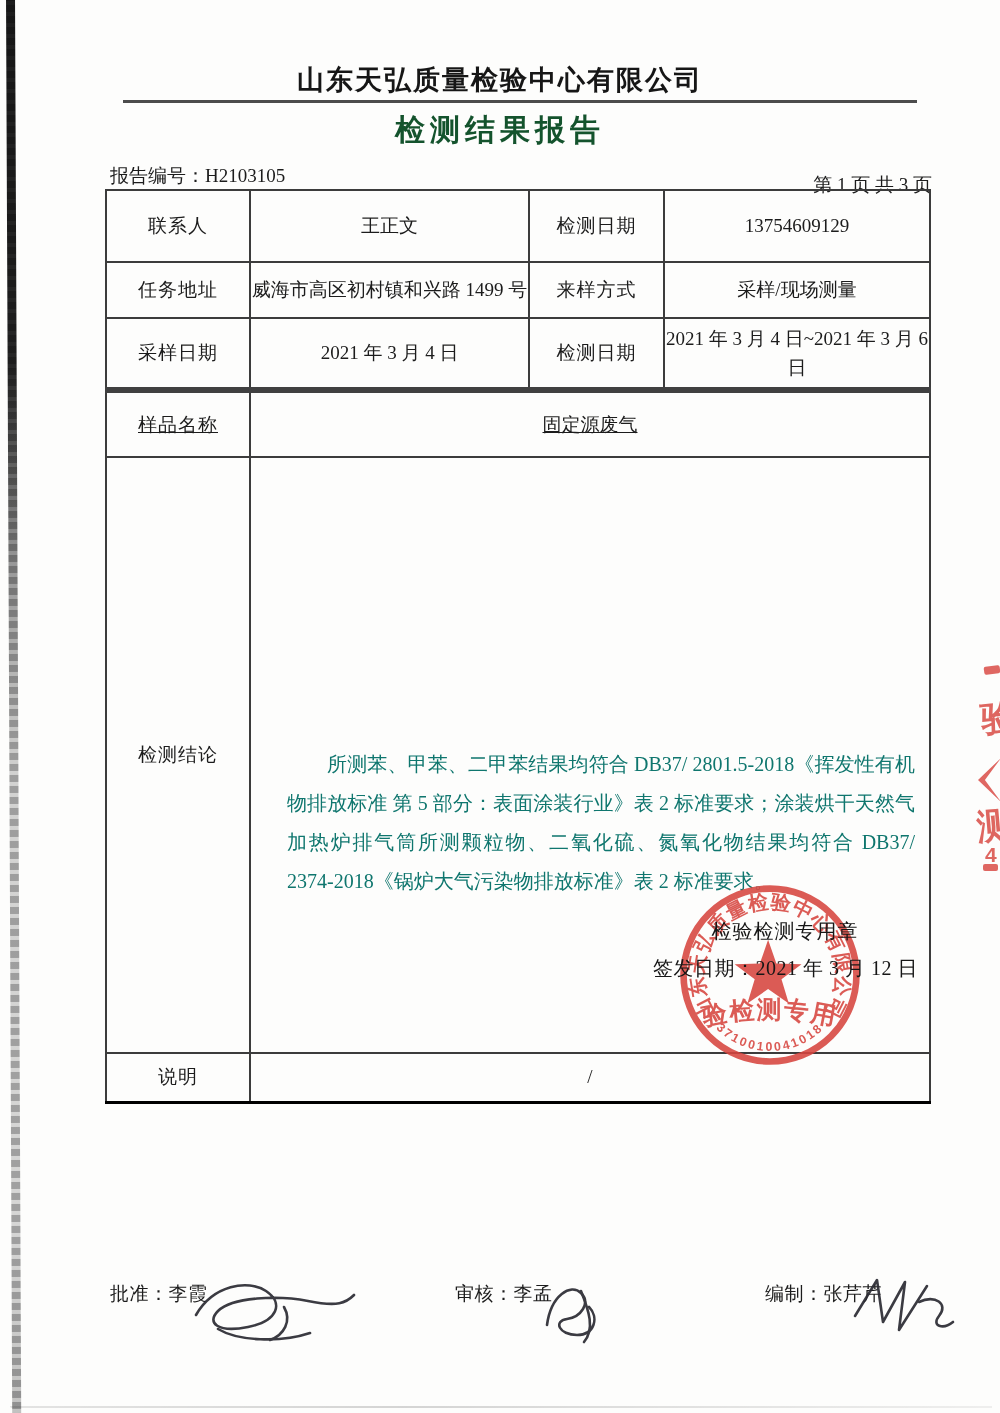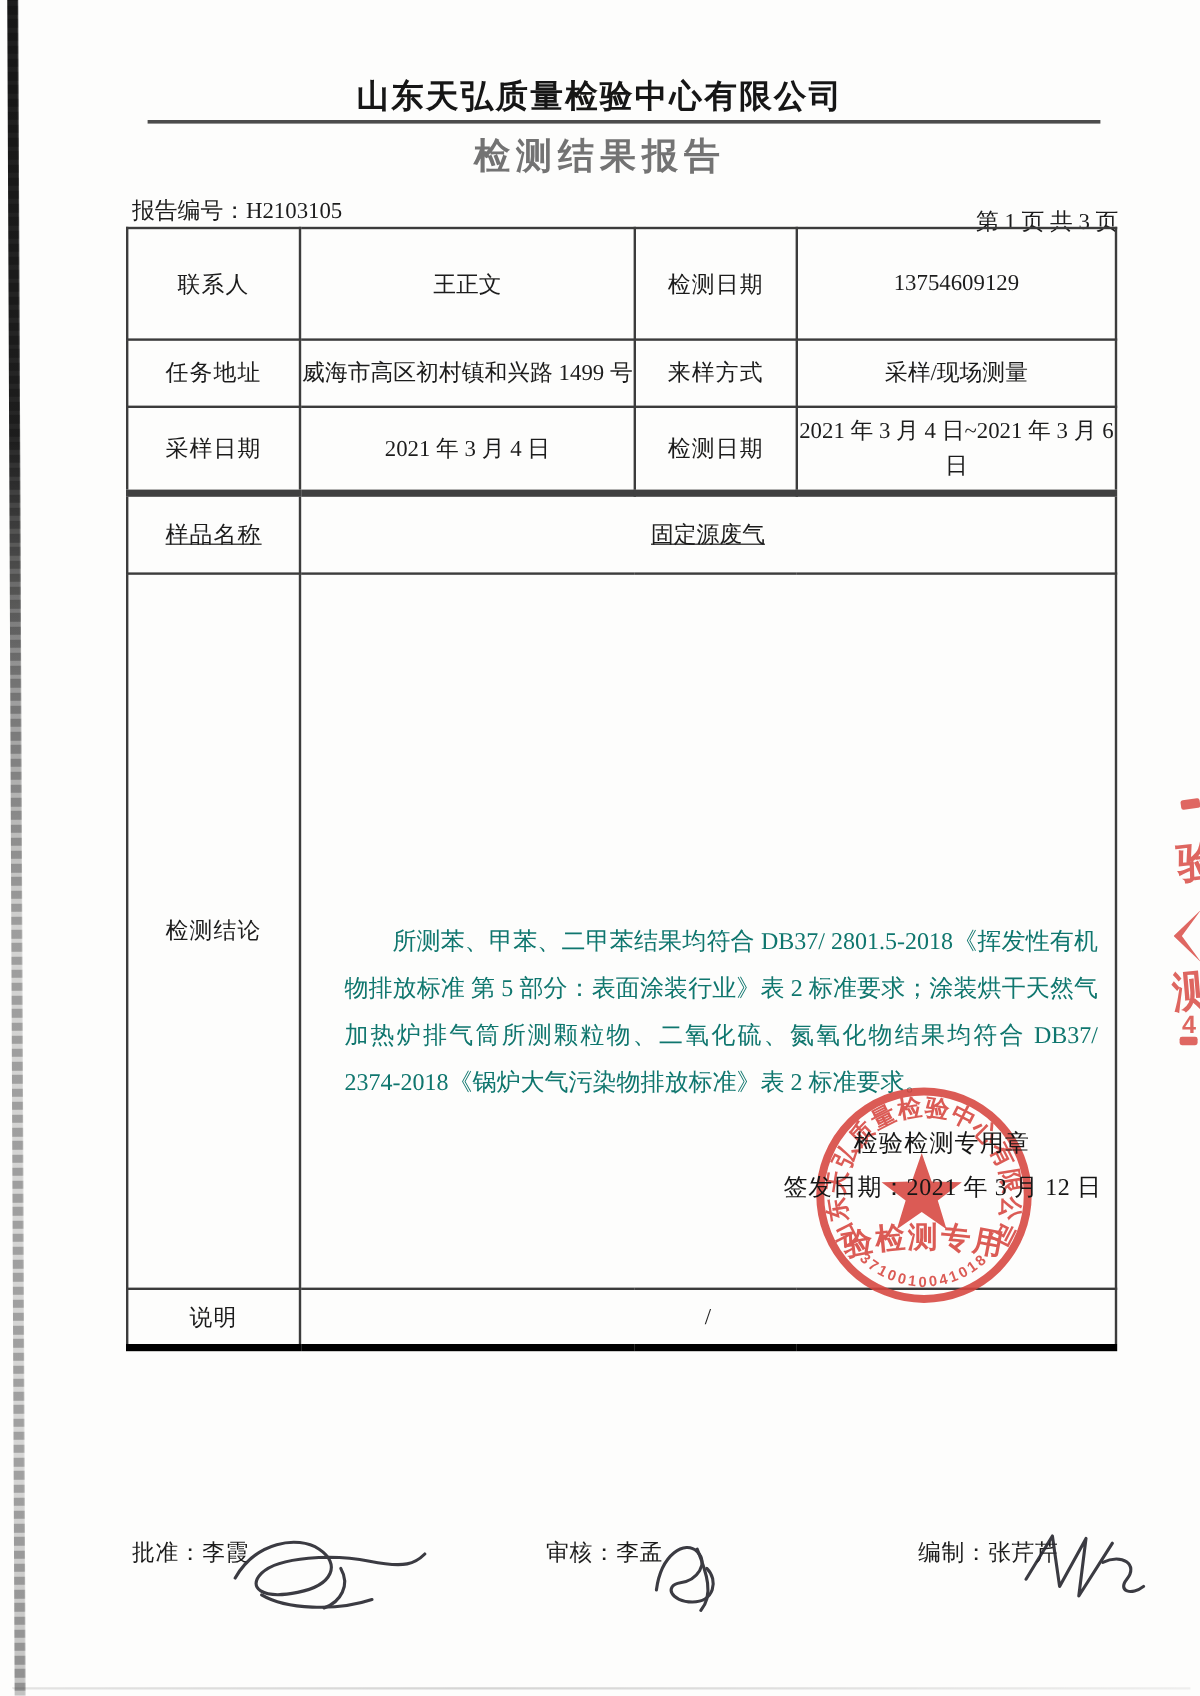--- a/index.html
+++ b/index.html
@@ -28,39 +28,39 @@
   
   .company-title{
     position:absolute;top:62px;left:0;width:100%;text-align:center;
     font-family:"Liberation Sans","DejaVu Sans",sans-serif;
     font-weight:bold;font-size:27px;letter-spacing:2px;color:#161616;
   }
   .header-rule{position:absolute;top:100px;left:123px;width:794px;height:3px;background:#4c4c4c;}
   .doc-title{
     position:absolute;top:110px;left:0;width:100%;text-align:center;
     font-family:"Liberation Sans","DejaVu Sans",sans-serif;
-    font-weight:bold;font-size:30px;letter-spacing:5px;color:#737373;
+    font-weight:bold;font-size:30px;letter-spacing:5px;color:#14532d;
   }
   .report-no{position:absolute;left:110px;top:163px;font-size:19px;}
   .page-no{position:absolute;right:68px;top:172px;font-size:19px;}
 
   
   table.report{
     position:absolute;left:105px;top:189px;width:824px;
     border-collapse:collapse;table-layout:fixed;
   }
   table.report td{
     border:2px solid #3c3c3c;font-size:19px;text-align:center;
     vertical-align:middle;padding:0;color:#1c1c1c;
   }
   td.lbl{letter-spacing:1px;}
   td.val-left{text-align:left;padding-left:34px;}
   td.val-note{text-align:left;padding-left:10px;}
   tr.thick-top td{border-top:6px solid #404040;text-decoration:underline;}
-  tr.r-last td{border-bottom:6px solid #000000;}
+  tr.r-last td{border-bottom:3px solid #000000;}
   .testdate{line-height:29px;padding:4px 6px;}
 
   .conclusion-cell{position:relative;text-align:left;vertical-align:top;}
   .conclusion-text{
     margin:136px 0 0 36px;width:628px;font-size:20px;line-height:39px;
     text-align:justify;text-indent:2em;color:#0f766e;
   }
 
   
   .seal-caption{
@@ -112,21 +112,21 @@
   <div class="page-no">第 1 页  共 3 页</div>
 
   <table class="report">
     <colgroup>
         <col style="width:144px">
         <col style="width:279px">
         <col style="width:135px">
         <col style="width:266px">
       </colgroup>
     <tbody>
-    <tr style="height:93px">
+    <tr style="height:72px">
       <td class="lbl">联系人</td>
       <td>王正文</td>
       <td class="lbl">检测日期</td>
       <td>13754609129</td>
     </tr>
     <tr style="height:56px">
       <td class="lbl">任务地址</td>
       <td>威海市高区初村镇和兴路 1499 号</td>
       <td class="lbl">来样方式</td>
       <td>采样/现场测量</td>

